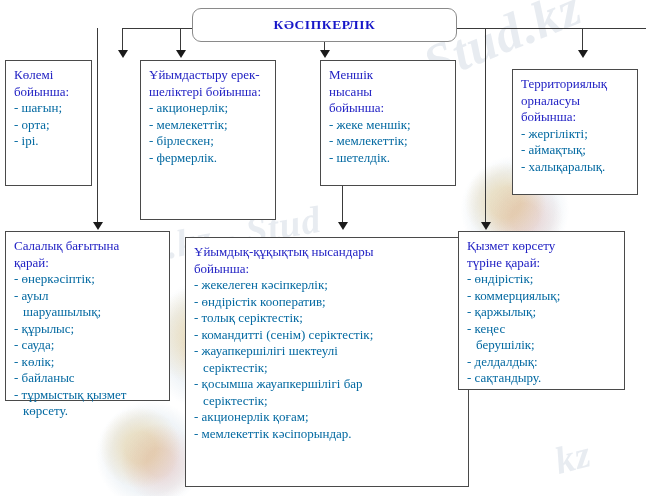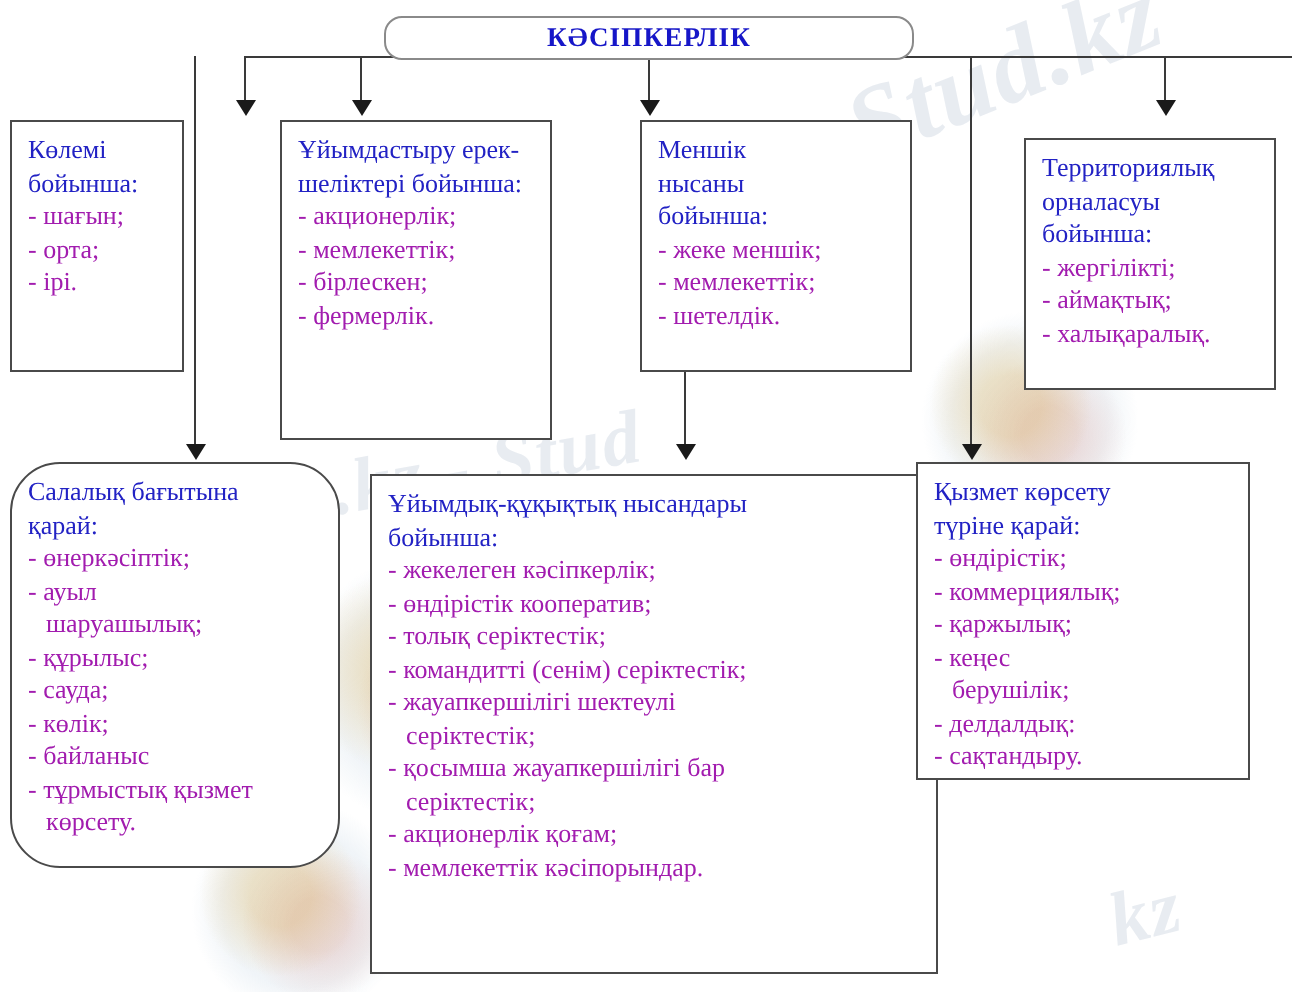--- a/index.html
+++ b/index.html
@@ -90,21 +90,21 @@
     font-size: 13px;
     line-height: 16.5px;
     white-space: pre-line;
   }
   ul.items {
     list-style: none;
     margin: 0;
     padding: 0;
   }
   ul.items li {
-    color: #a21caf;
+    color: #0369a1;
     font-size: 13px;
     line-height: 16.5px;
     text-indent: -9px;
     padding-left: 9px;
     white-space: pre-line;
   }
   .wide .head, .wide ul.items li { font-size: 13px; }
 </style>
 </head>
 <body>
@@ -138,21 +138,21 @@
 
   <div class="conn v" style="left:97px;top:28px;height:200px;"></div>
   <div class="arrow" style="left:93px;top:222px;"></div>
 
   <div class="conn v" style="left:342px;top:186px;height:42px;"></div>
   <div class="arrow" style="left:338px;top:222px;"></div>
 
   <div class="conn v" style="left:485px;top:28px;height:200px;"></div>
   <div class="arrow" style="left:481px;top:222px;"></div>
 
-  <div class="box root" style="left:192px;top:8px;width:265px;height:22px;">
+  <div class="box root" style="left:192px;top:8px;width:265px;height:34px;">
     <span class="root-title">КӘСІПКЕРЛІК</span>
   </div>
 
   <div class="box" style="left:5px;top:60px;width:87px;height:126px;">
     <div class="box-inner">
       <div class="head">Көлемі
 бойынша:</div>
       <ul class="items">
         <li>- шағын;</li>
         <li>- орта;</li>
@@ -193,21 +193,21 @@
 орналасуы
 бойынша:</div>
       <ul class="items">
         <li>- жергілікті;</li>
         <li>- аймақтық;</li>
         <li>- халықаралық.</li>
       </ul>
     </div>
   </div>
 
-  <div class="box" style="left:5px;top:231px;width:165px;height:203px;border-radius:25px;">
+  <div class="box" style="left:5px;top:231px;width:165px;height:170px;">
     <div class="box-inner">
       <div class="head">Салалық бағытына
 қарай:</div>
       <ul class="items">
         <li>- өнеркәсіптік;</li>
         <li>- ауыл
   шаруашылық;</li>
         <li>- құрылыс;</li>
         <li>- сауда;</li>
         <li>- көлік;</li>

